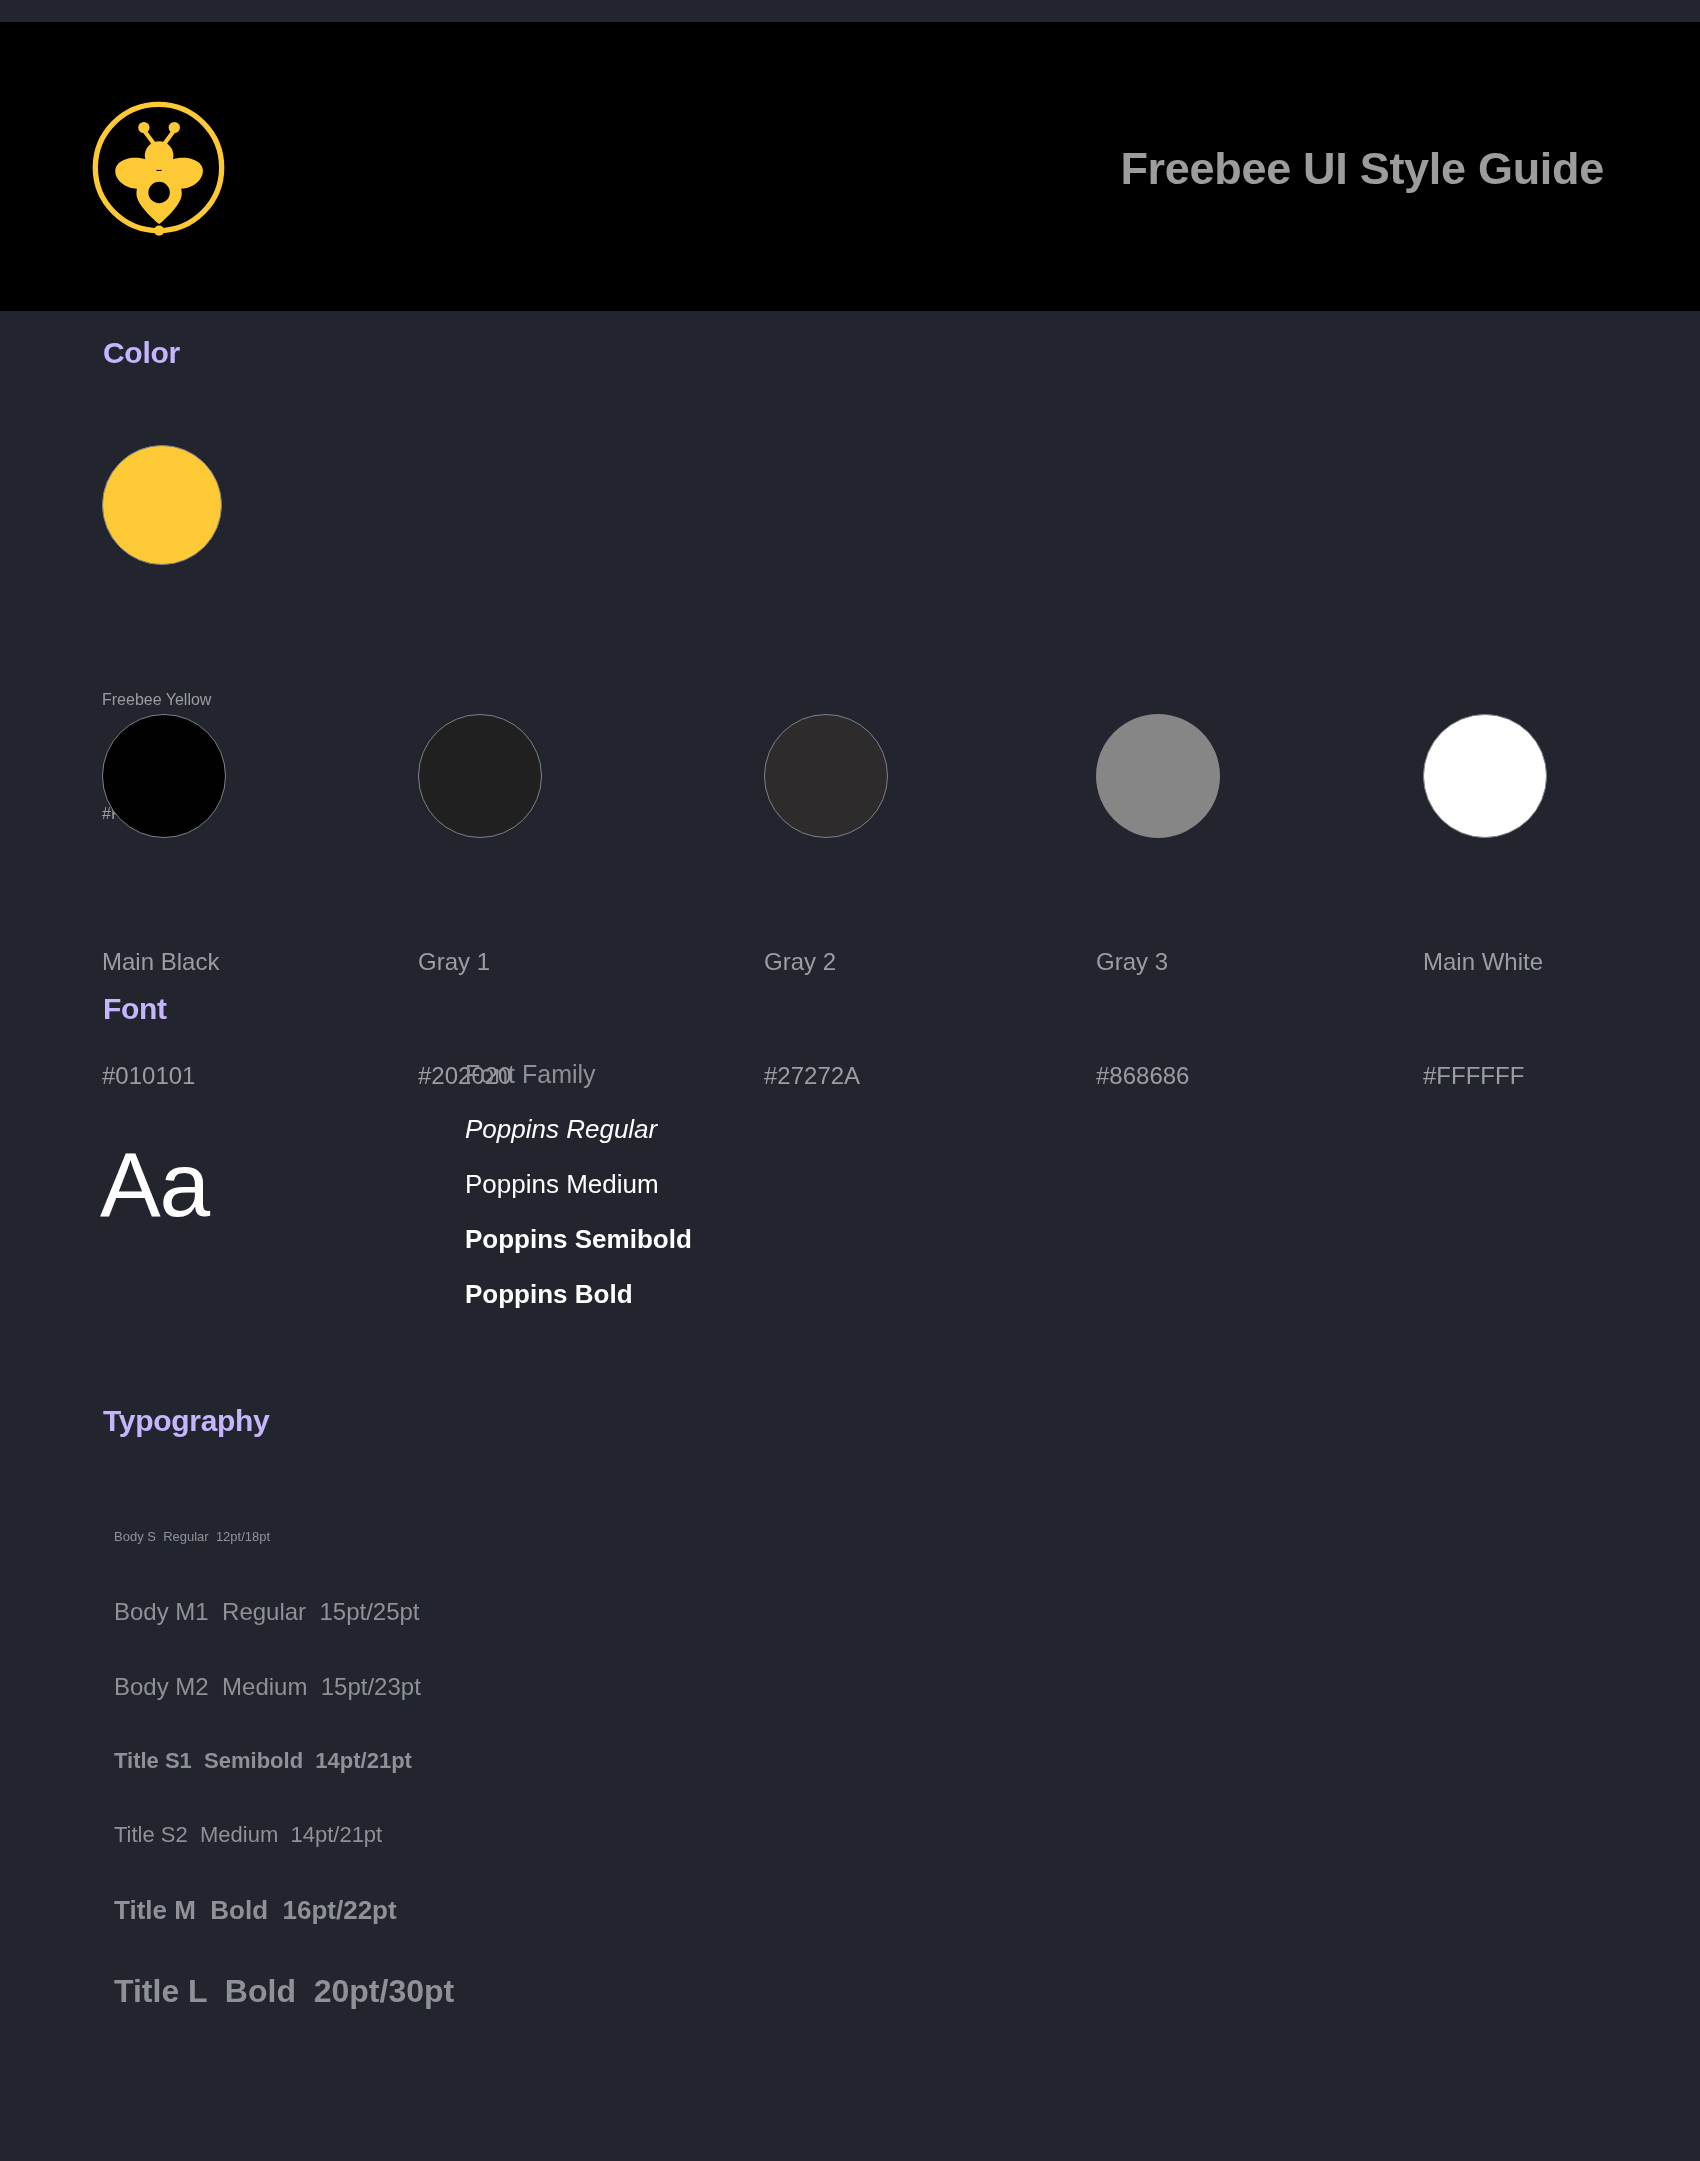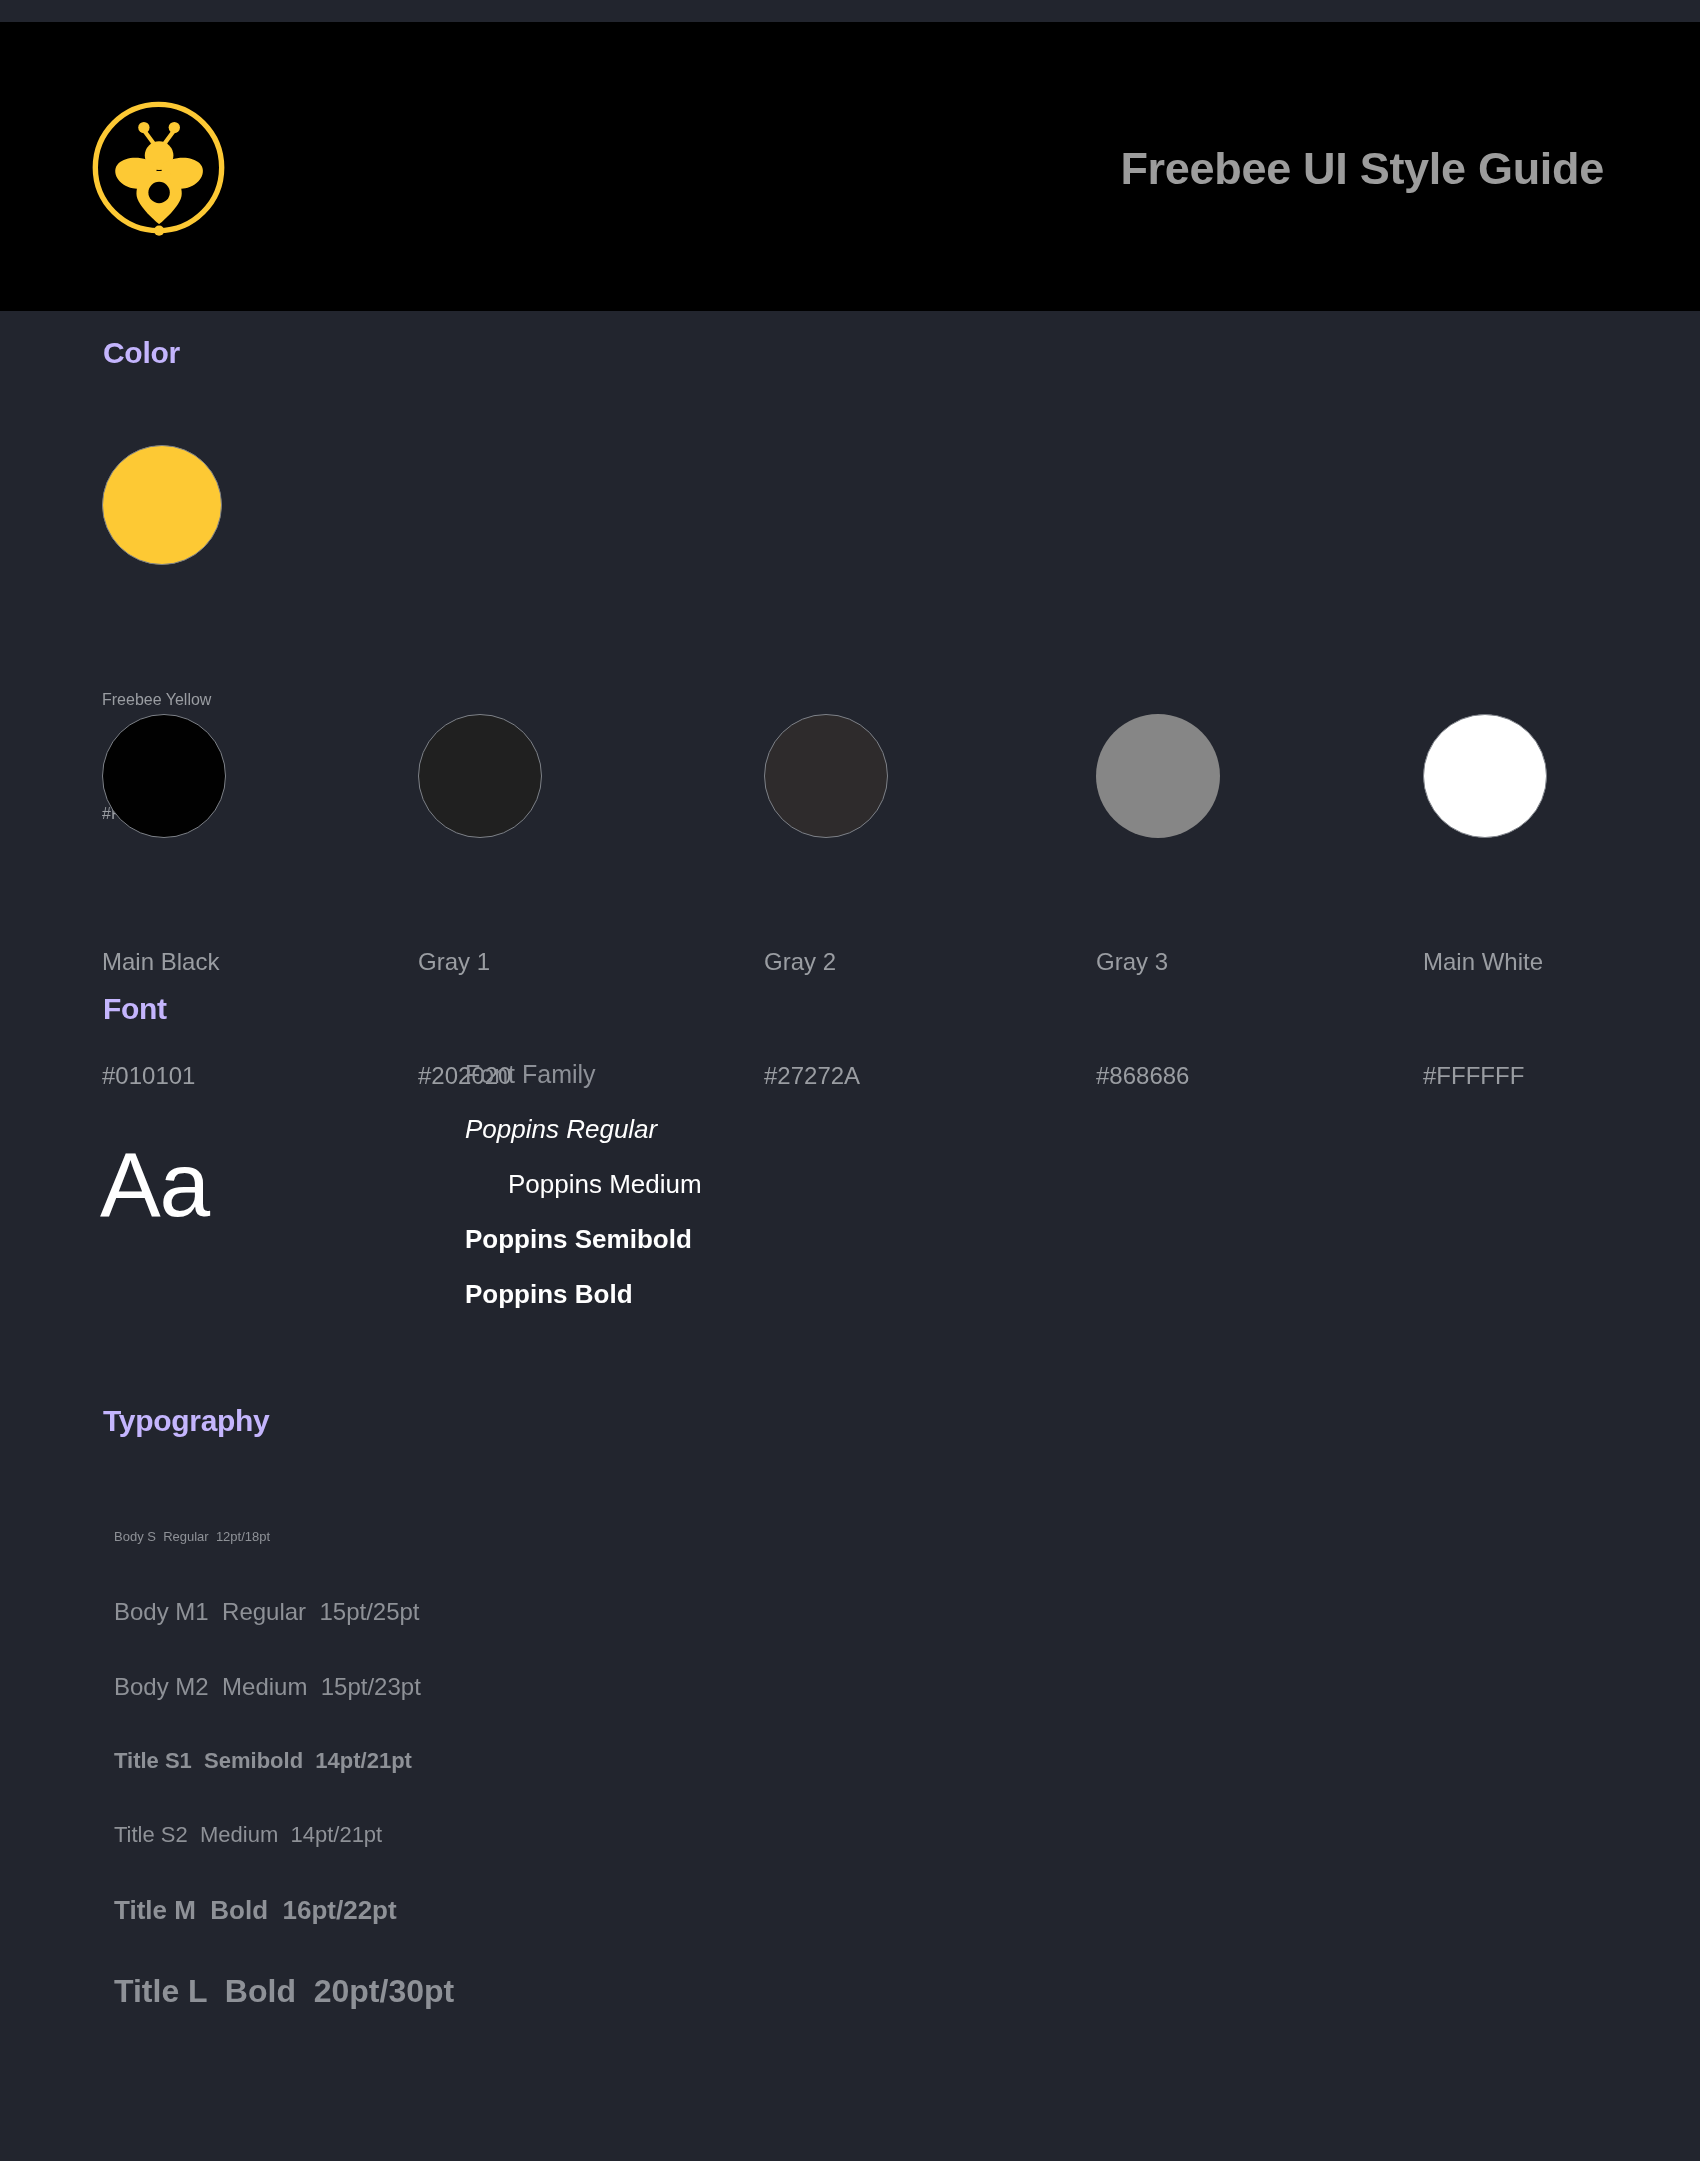--- a/index.html
+++ b/index.html
@@ -127,21 +127,21 @@
     font-size: 25px;
     line-height: 55px;
     color: #8D9097;
   }
   .font-weight-line {
     font-size: 26px;
     line-height: 55px;
     color: #FFFFFF;
   }
   .fw-regular  { font-weight: 400; font-style: italic; }
-  .fw-medium   { font-weight: 500; margin-left: 43px; }
+  .fw-medium   { font-weight: 500; }
   .fw-semibold { font-weight: 600; }
   .fw-bold     { font-weight: 700; }
 
   
   .type-list {
     position: absolute;
     left: 114px;
     top: 1500px;
     width: 1435px;
   }

